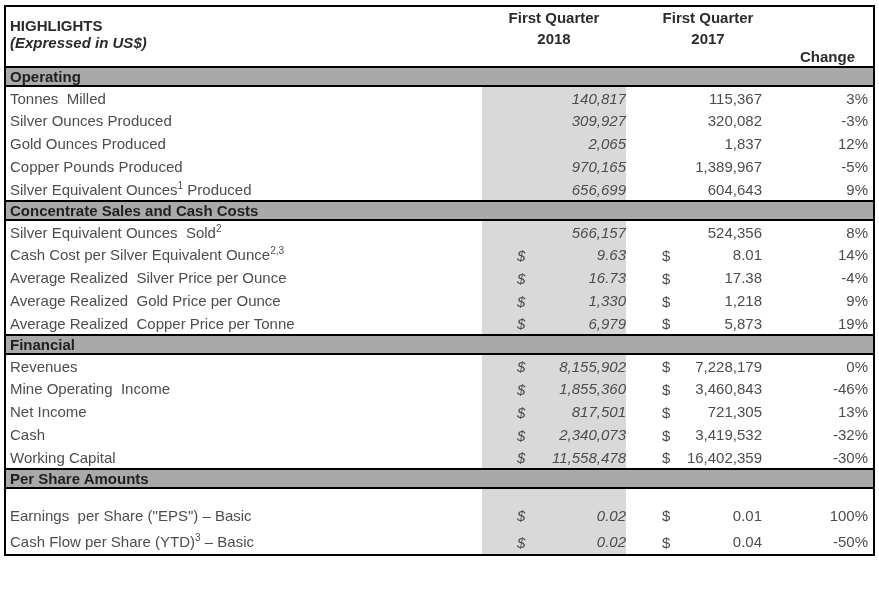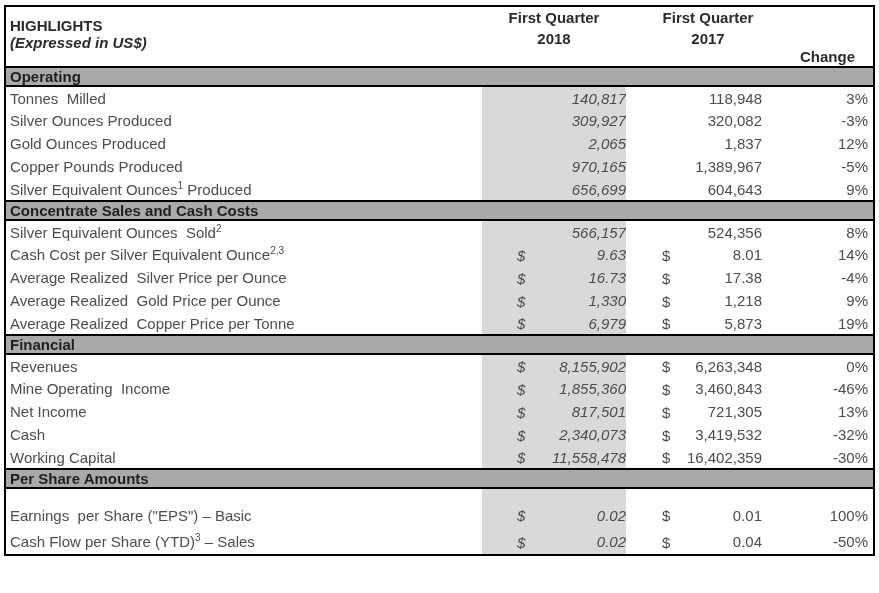--- a/index.html
+++ b/index.html
@@ -70,21 +70,21 @@
     <td class="h-change">Change</td>
   </tr>
 
   <tr class="band">
     <td colspan="5">Operating</td>
   </tr>
   <tr class="row">
     <td class="c-label"><span>Tonnes  Milled</span><sup></sup><span></span></td>
     <td class="q-cell q18"><span class="cur"></span><span>140,817</span></td>
     <td></td>
-    <td class="q-cell q17"><span class="cur"></span><span>118,948</span></td>
+    <td class="q-cell q17"><span class="cur"></span><span>115,367</span></td>
     <td class="c-change">3%</td>
   </tr>
   <tr class="row">
     <td class="c-label"><span>Silver Ounces Produced</span><sup></sup><span></span></td>
     <td class="q-cell q18"><span class="cur"></span><span>309,927</span></td>
     <td></td>
     <td class="q-cell q17"><span class="cur"></span><span>320,082</span></td>
     <td class="c-change">-3%</td>
   </tr>
   <tr class="row">
@@ -148,21 +148,21 @@
     <td class="c-change">19%</td>
   </tr>
 
   <tr class="band">
     <td colspan="5">Financial</td>
   </tr>
   <tr class="row">
     <td class="c-label"><span>Revenues</span><sup></sup><span></span></td>
     <td class="q-cell q18"><span class="cur">$</span><span>8,155,902</span></td>
     <td></td>
-    <td class="q-cell q17"><span class="cur">$</span><span>6,263,348</span></td>
+    <td class="q-cell q17"><span class="cur">$</span><span>7,228,179</span></td>
     <td class="c-change">0%</td>
   </tr>
   <tr class="row">
     <td class="c-label"><span>Mine Operating  Income</span><sup></sup><span></span></td>
     <td class="q-cell q18"><span class="cur">$</span><span>1,855,360</span></td>
     <td></td>
     <td class="q-cell q17"><span class="cur">$</span><span>3,460,843</span></td>
     <td class="c-change">-46%</td>
   </tr>
   <tr class="row">
@@ -198,21 +198,21 @@
           <td></td>
   </tr>
   <tr class="row-tall">
     <td class="c-label"><span>Earnings  per Share ("EPS") – Basic</span><sup></sup><span></span></td>
     <td class="q-cell q18"><span class="cur">$</span><span>0.02</span></td>
     <td></td>
     <td class="q-cell q17"><span class="cur">$</span><span>0.01</span></td>
     <td class="c-change">100%</td>
   </tr>
   <tr class="row-tall2">
-    <td class="c-label"><span>Cash Flow per Share (YTD)</span><sup>3</sup><span> – Sales</span></td>
+    <td class="c-label"><span>Cash Flow per Share (YTD)</span><sup>3</sup><span> – Basic</span></td>
     <td class="q-cell q18"><span class="cur">$</span><span>0.02</span></td>
     <td></td>
     <td class="q-cell q17"><span class="cur">$</span><span>0.04</span></td>
     <td class="c-change">-50%</td>
   </tr>
 </tbody>
     </table>
 </div>
 
 </body></html>

